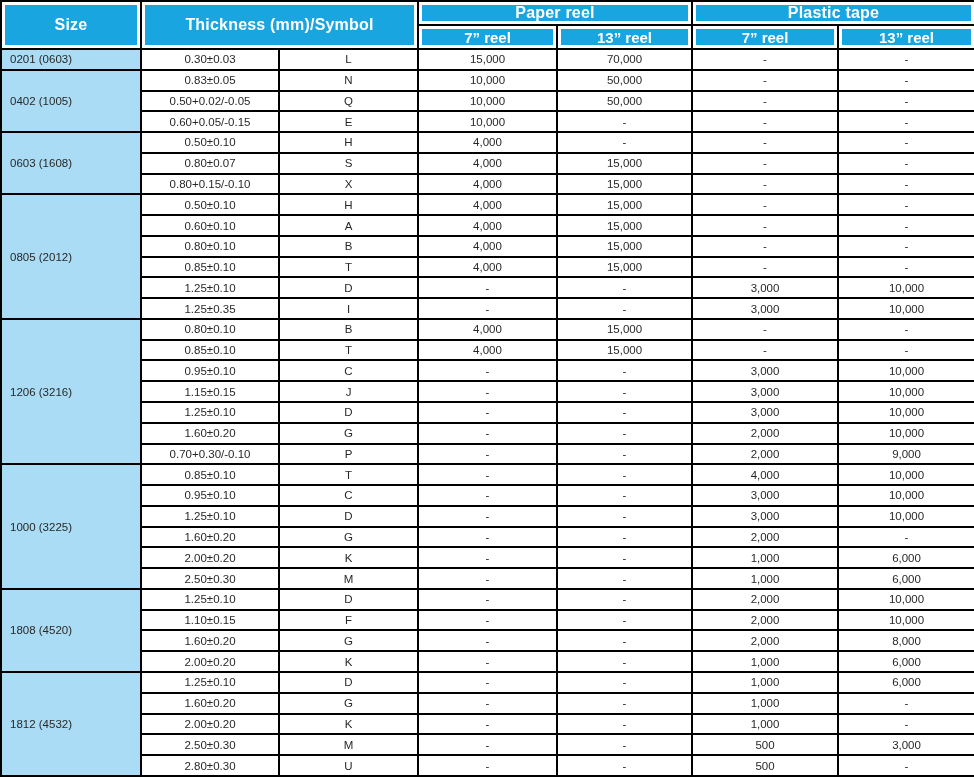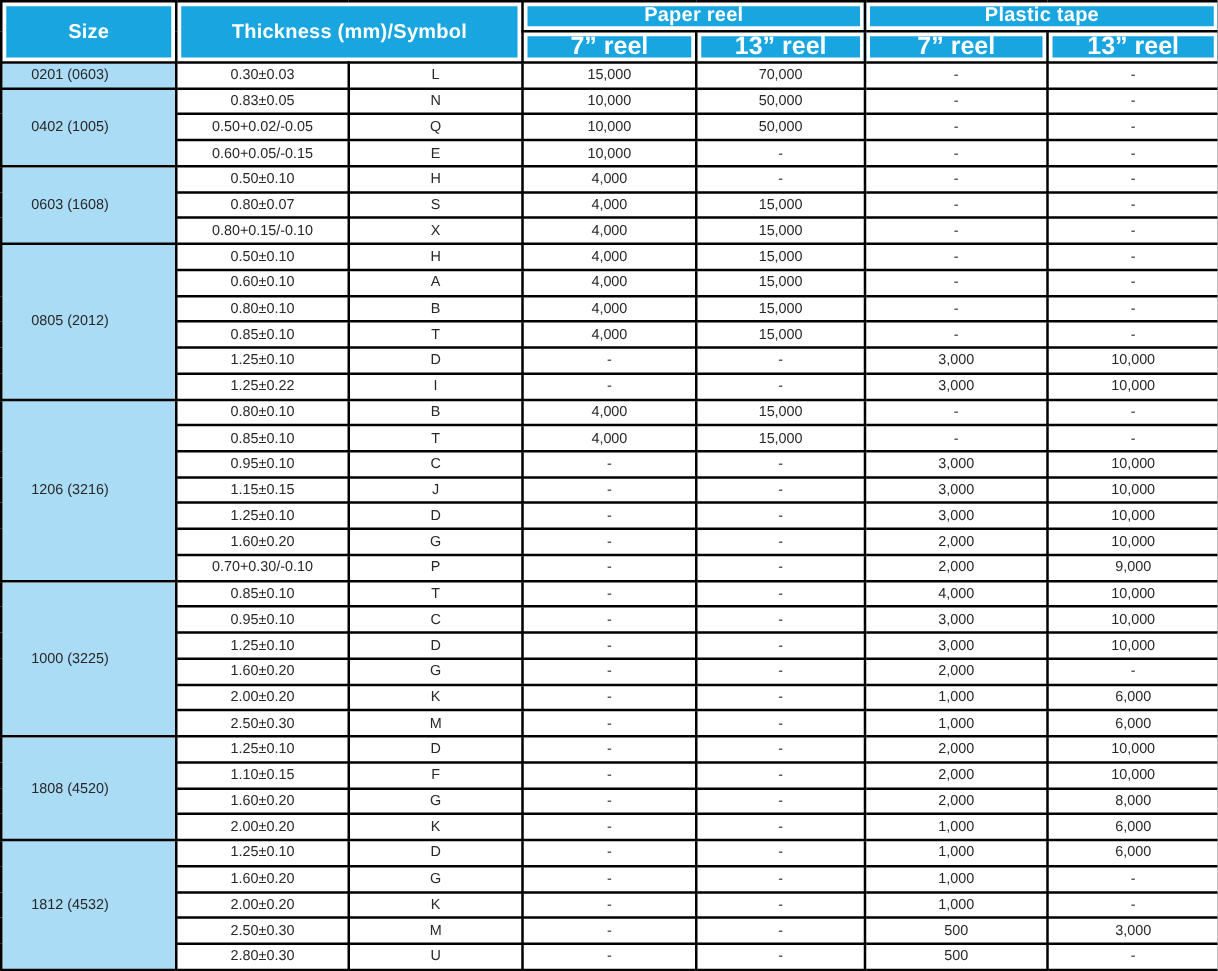--- a/index.html
+++ b/index.html
@@ -31,32 +31,32 @@
     background: var(--header-bg);
     color: var(--header-text);
     box-shadow: inset 0 0 0 3px #ffffff; 
     font-weight: bold;
     text-align: center;
     vertical-align: middle;
   }
   .pkg-table thead tr.h-row1 { height: 24px; }
   .pkg-table thead tr.h-row2 { height: 24px; }
   .h-main { font-size: 16px; letter-spacing: 0.2px; }
-  .h-sub  { font-size: 20px; }
+  .h-sub  { font-size: 15px; }
   .pkg-table tbody td {
     font-size: 11.5px;
     color: var(--body-text);
     text-align: center;
     vertical-align: middle;
     background: #ffffff;
   }
   .pkg-table tbody td.size-cell {
     background: var(--size-bg);
     text-align: left;
-    padding-left: 23px;
+    padding-left: 8px;
   }
 </style>
 </head>
 <body>
 
 <table class="pkg-table">
   <colgroup>
     <col style="width:140px">
     <col style="width:138px">
     <col style="width:139px">
@@ -174,21 +174,21 @@
       </tr>
       <tr>
         <td>1.25±0.10</td>
         <td>D</td>
         <td>-</td>
         <td>-</td>
         <td>3,000</td>
         <td>10,000</td>
       </tr>
       <tr>
-        <td>1.25±0.22</td>
+        <td>1.25±0.35</td>
         <td>I</td>
         <td>-</td>
         <td>-</td>
         <td>3,000</td>
         <td>10,000</td>
       </tr>
       <tr>
         <td rowspan="7" class="size-cell">1206 (3216)</td>
         <td>0.80±0.10</td>
         <td>B</td>

